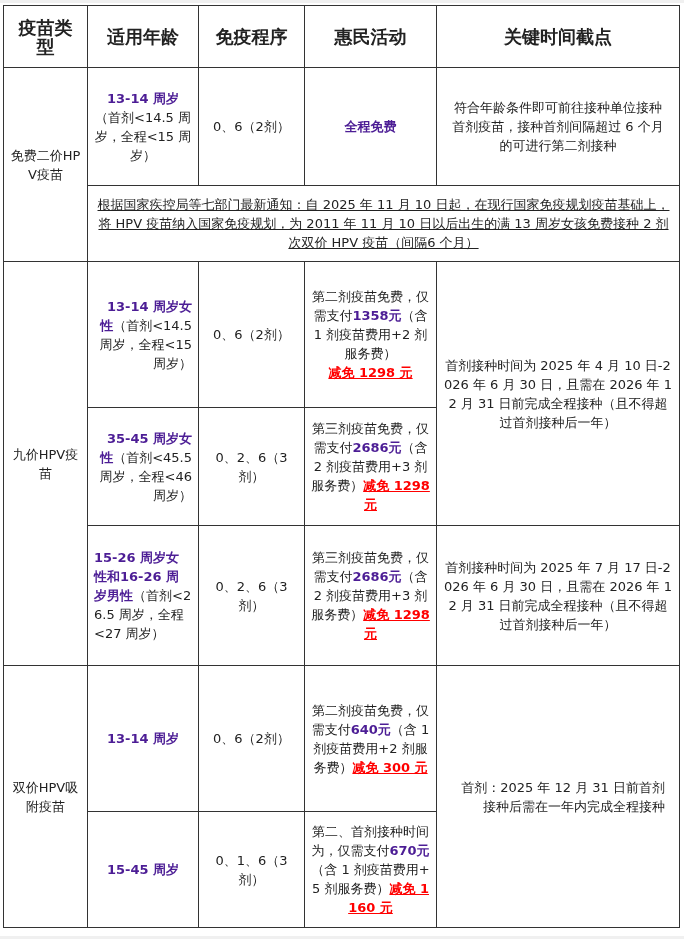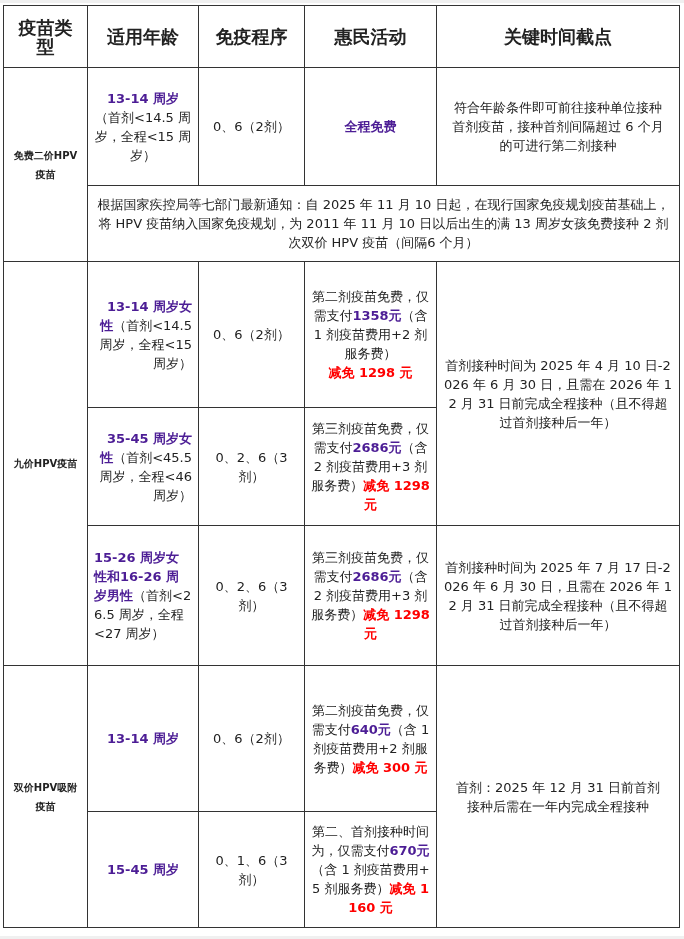--- a/index.html
+++ b/index.html
@@ -5,22 +5,22 @@
     html, body { margin:0; padding:0; background:#ffffff; }
     body { width:684px; height:939px; position:relative; overflow:hidden;
            font-family: "DejaVu Sans", "Liberation Sans", sans-serif; color:#222; }
     .topline { position:absolute; left:0; top:0; width:684px; height:3px; background:#f0f0f0; }
     .botline { position:absolute; left:0; top:936px; width:684px; height:3px; background:#f0f0f0; }
     table { position:absolute; left:3px; top:5px; border-collapse:collapse; table-layout:fixed; width:676px; }
     td, th { border:1.5px solid #333; text-align:center; vertical-align:middle; padding:2px 6px;
              font-size:13px; line-height:19px; word-break:break-all; }
     th { height:57px; font-weight:bold; font-size:18px; }
     .b { font-weight:bold; color:#4c1d95; }
-    .red { color:#ff0000; font-weight:bold; }
-    .type { font-weight:bold; font-size:10px; }
+    .red { color:#ff0000; font-weight:bold;text-decoration:underline; }
+    .type { font-weight:normal; font-size:13px; }
     .col1 { width:84px; } .col2 { width:111px; } .col3 { width:106px; } .col4 { width:132px; } .col5 { width:243px; }
   </style>
 </head>
 <body>
 
 <div class="topline"></div>
 
 <table>
   <colgroup>
     <col class="col1">
@@ -46,21 +46,21 @@
       </td>
       <td>
         <span class="b">13-14 周岁</span><br>
         <span>（首剂&lt;14.5 周岁，全程&lt;15 周岁）</span>
       </td>
       <td>0、6（2剂）</td>
       <td class="b">全程免费</td>
       <td style="padding:0 14px;margin-left:44px;">符合年龄条件即可前往接种单位接种首剂疫苗，接种首剂间隔超过 6 个月的可进行第二剂接种</td>
     </tr>
     <tr style="height:76px;">
-      <td colspan="4" style="padding:0 8px;">根据国家疾控局等七部门最新通知：自 2025 年 11 月 10 日起，在现行国家免疫规划疫苗基础上，将 HPV 疫苗纳入国家免疫规划，为 2011 年 11 月 10 日以后出生的满 13 周岁女孩免费接种 2 剂次双价 HPV 疫苗（间隔6 个月）</td>
+      <td colspan="4" style="padding:0 8px;text-decoration:underline;">根据国家疾控局等七部门最新通知：自 2025 年 11 月 10 日起，在现行国家免疫规划疫苗基础上，将 HPV 疫苗纳入国家免疫规划，为 2011 年 11 月 10 日以后出生的满 13 周岁女孩免费接种 2 剂次双价 HPV 疫苗（间隔6 个月）</td>
     </tr>
 
     <tr style="height:146px;">
       <td rowspan="3" class="type">
         <span>九价HPV疫苗</span>
       </td>
       <td style="text-align:right;">
         <span class="b">13-14 周岁女性</span><span>（首剂&lt;14.5 周岁，全程&lt;15 周岁）</span>
       </td>
       <td>0、6（2剂）</td>
@@ -92,21 +92,21 @@
 
     <tr style="height:146px;">
       <td rowspan="2" class="type">
         <span>双价HPV吸附疫苗</span>
       </td>
       <td class="b">13-14 周岁</td>
       <td>0、6（2剂）</td>
       <td>
         <span>第二剂疫苗免费，仅需支付</span><span class="b">640元</span><span>（含 1 剂疫苗费用+2 剂服务费）</span><span class="red">减免 300 元</span>
       </td>
-      <td rowspan="2" style="padding:0 14px;">首剂：2025 年 12 月 31 日前首剂接种后需在一年内完成全程接种</td>
+      <td rowspan="2" style="padding:0 14px;text-align:right;">首剂：2025 年 12 月 31 日前首剂接种后需在一年内完成全程接种</td>
     </tr>
     <tr style="height:116px;">
       <td class="b">15-45 周岁</td>
       <td>0、1、6（3剂）</td>
       <td>
         <span>第二、首剂接种时间为，仅需支付</span><span class="b">670元</span><span>（含 1 剂疫苗费用+5 剂服务费）</span><span class="red">减免 1160 元</span>
       </td>
     </tr>
   </tbody>
 </table>

